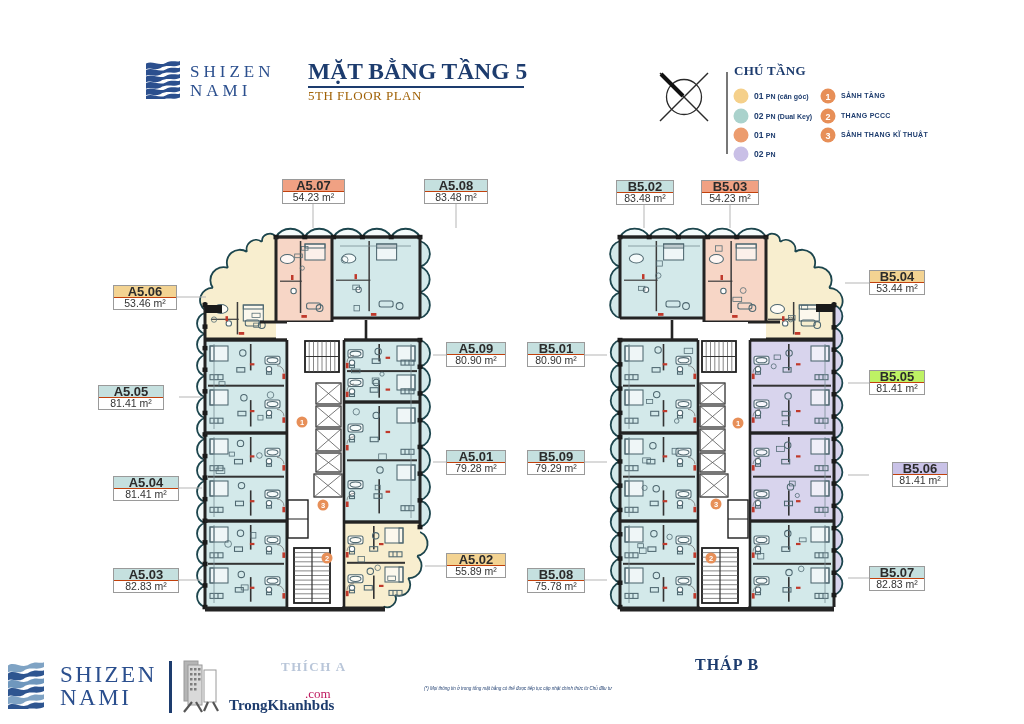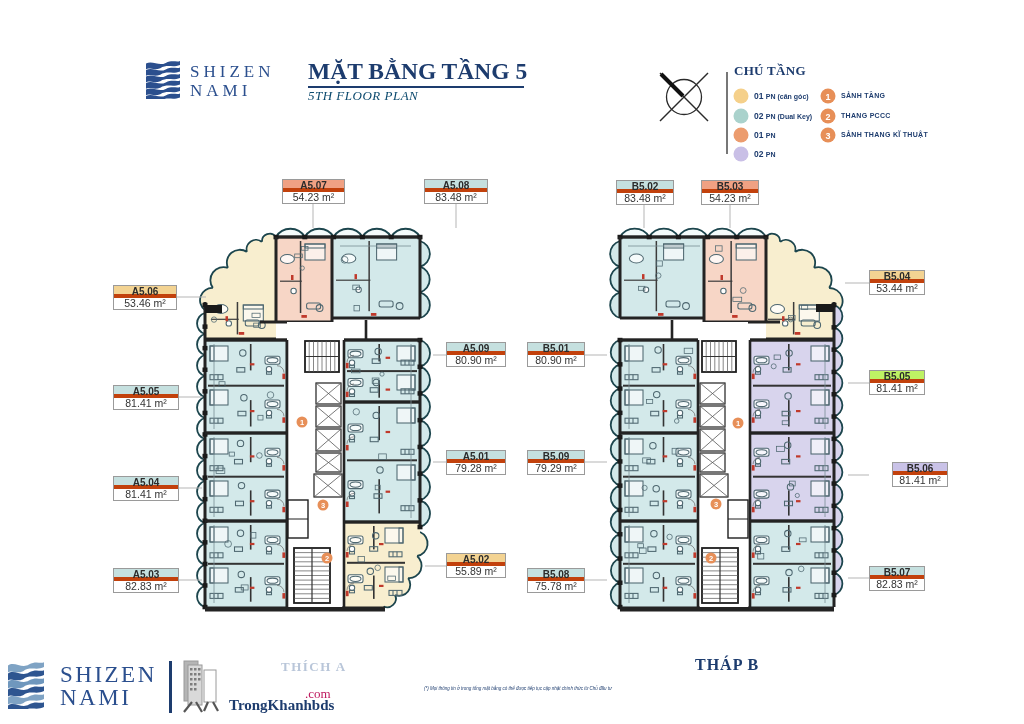--- a/index.html
+++ b/index.html
@@ -1,18 +1,18 @@
 <!DOCTYPE html>
 <html><head><meta charset="utf-8">
 <style>
 *{margin:0;padding:0;box-sizing:border-box}
 body{width:1024px;height:724px;background:#fff;font-family:"Liberation Sans",sans-serif;position:relative;overflow:hidden}
 .abs{position:absolute}
 .lab{position:absolute;border:1px solid #9a9a9a;background:#fff;text-align:center;line-height:1}
-.lh{font-weight:bold;font-size:10px;color:#2b2b2b;height:12px;line-height:12.5px;border-bottom:4px solid #c2410c}
+.lh{font-weight:bold;font-size:13px;color:#2b2b2b;height:12px;line-height:12.5px;border-bottom:1px solid #c2410c}
 .lv{font-size:10.5px;color:#333;height:11px;line-height:11.5px;background:#fff}
 .serif{font-family:"Liberation Serif",serif}
 </style></head>
 <body>
 
 <svg class="abs" style="left:0;top:0" width="1024" height="724" viewBox="0 0 1024 724">
 
 <g>
 
 <path d="M276.0,237.0 A16.7,16.7 0 0 1 304.8,237.0 A16.7,16.7 0 0 1 333.6,237.0 A16.7,16.7 0 0 1 362.4,237.0 A16.7,16.7 0 0 1 391.2,237.0 A16.7,16.7 0 0 1 420.0,237.0 Z" fill="#f4fbfb" stroke="none"></path>
@@ -902,21 +902,21 @@
       <path d="M0,36.1 C6.1,32.5 12.9,39.0 19.7,35.4 C26.5,32.1 30.6,35.1 34.0,33.5 L34,37.5 C27.2,40.4 20.4,36.5 14.3,40.8 C7.5,43.4 3.4,39.5 0,41.7 Z" fill="#2b4f8e"></path>
     </svg>
 
   <div class="serif abs" style="left:44px;top:2px;color:#2b4f8e;font-size:17px;letter-spacing:4px;line-height:1.12">SHIZEN<br>NAMI</div>
 </div>
 
 <div class="serif abs" style="left:308px;top:58px;color:#1d3c6e;font-size:23.5px;font-weight:bold;letter-spacing:0px;white-space:nowrap">MẶT BẰNG TẦNG 5</div>
 
 <div class="abs" style="left:308px;top:86px;width:216px;height:1.5px;background:#1d3c6e"></div>
 
-<div class="serif abs" style="left:308px;top:88px;color:#0c4a6e;font-size:13px;font-style:italic;letter-spacing:0.5px">5TH FLOOR PLAN</div>
+<div class="serif abs" style="left:308px;top:88px;color:#a16207;font-size:13px;letter-spacing:0.5px">5TH FLOOR PLAN</div>
 
 <svg class="abs" style="left:656px;top:69px" width="56" height="56" viewBox="0 0 56 56">
   <circle cx="28" cy="28" r="17.5" fill="none" stroke="#2a2a2a" stroke-width="1.3"></circle>
   <line x1="4" y1="4" x2="52" y2="52" stroke="#2a2a2a" stroke-width="1.4"></line>
   <line x1="52" y1="4" x2="4" y2="52" stroke="#2a2a2a" stroke-width="1.4"></line>
   <line x1="5" y1="5" x2="27" y2="27" stroke="#111" stroke-width="4"></line>
 </svg>
 
 <div class="abs" style="left:726px;top:60px">
 
@@ -960,21 +960,21 @@
 <div class="lab" style="left:424px;top:179px;width:64px">
     <div class="lh" style="background:#c5e0df">A5.08</div>
     <div class="lv">83.48 m²</div>
   </div>
 
 <div class="lab" style="left:113px;top:285px;width:64px">
     <div class="lh" style="background:#f3d392">A5.06</div>
     <div class="lv">53.46 m²</div>
   </div>
 
-<div class="lab" style="left:113px;top:385px;width:66px">
+<div class="lab" style="left:98px;top:385px;width:66px">
     <div class="lh" style="background:#c5e0df">A5.05</div>
     <div class="lv">81.41 m²</div>
   </div>
 
 <div class="lab" style="left:113px;top:476px;width:66px">
     <div class="lh" style="background:#c5e0df">A5.04</div>
     <div class="lv">81.41 m²</div>
   </div>
 
 <div class="lab" style="left:113px;top:568px;width:66px">

